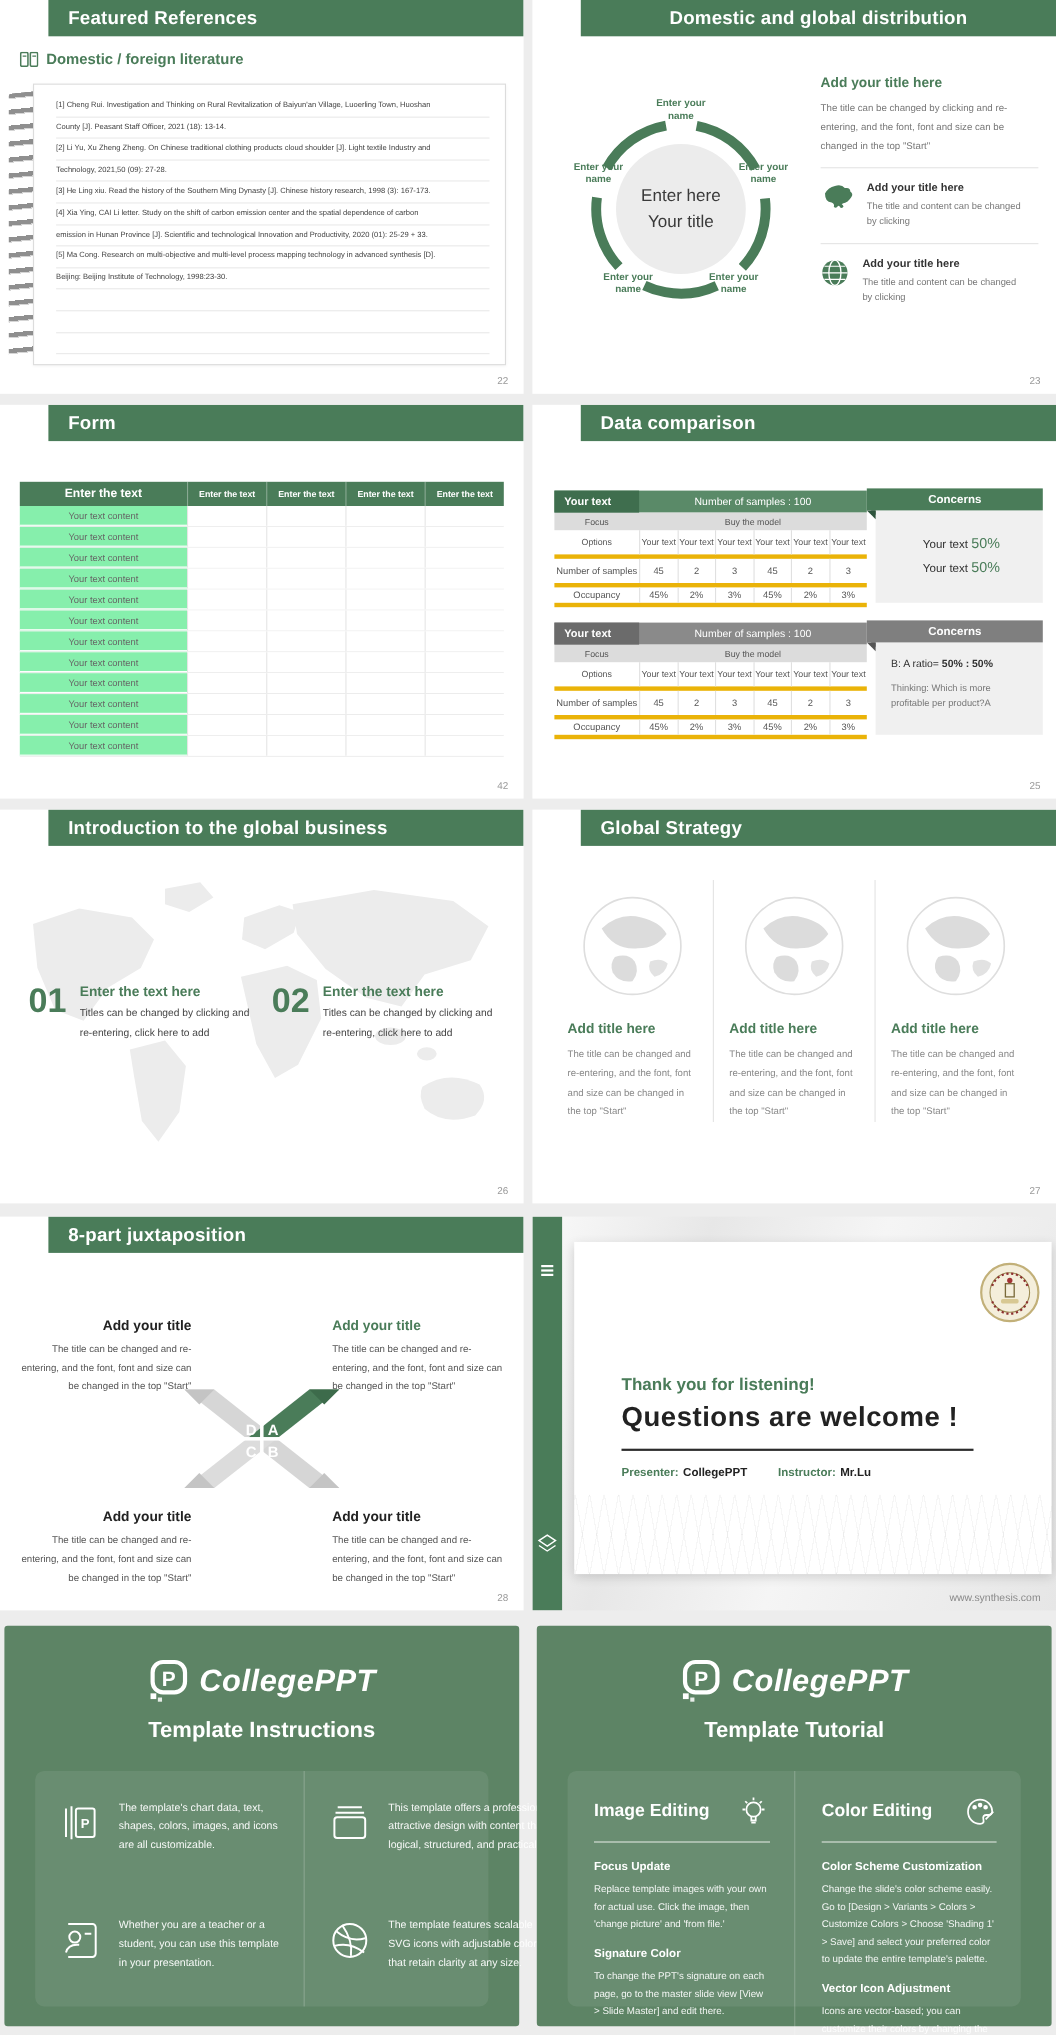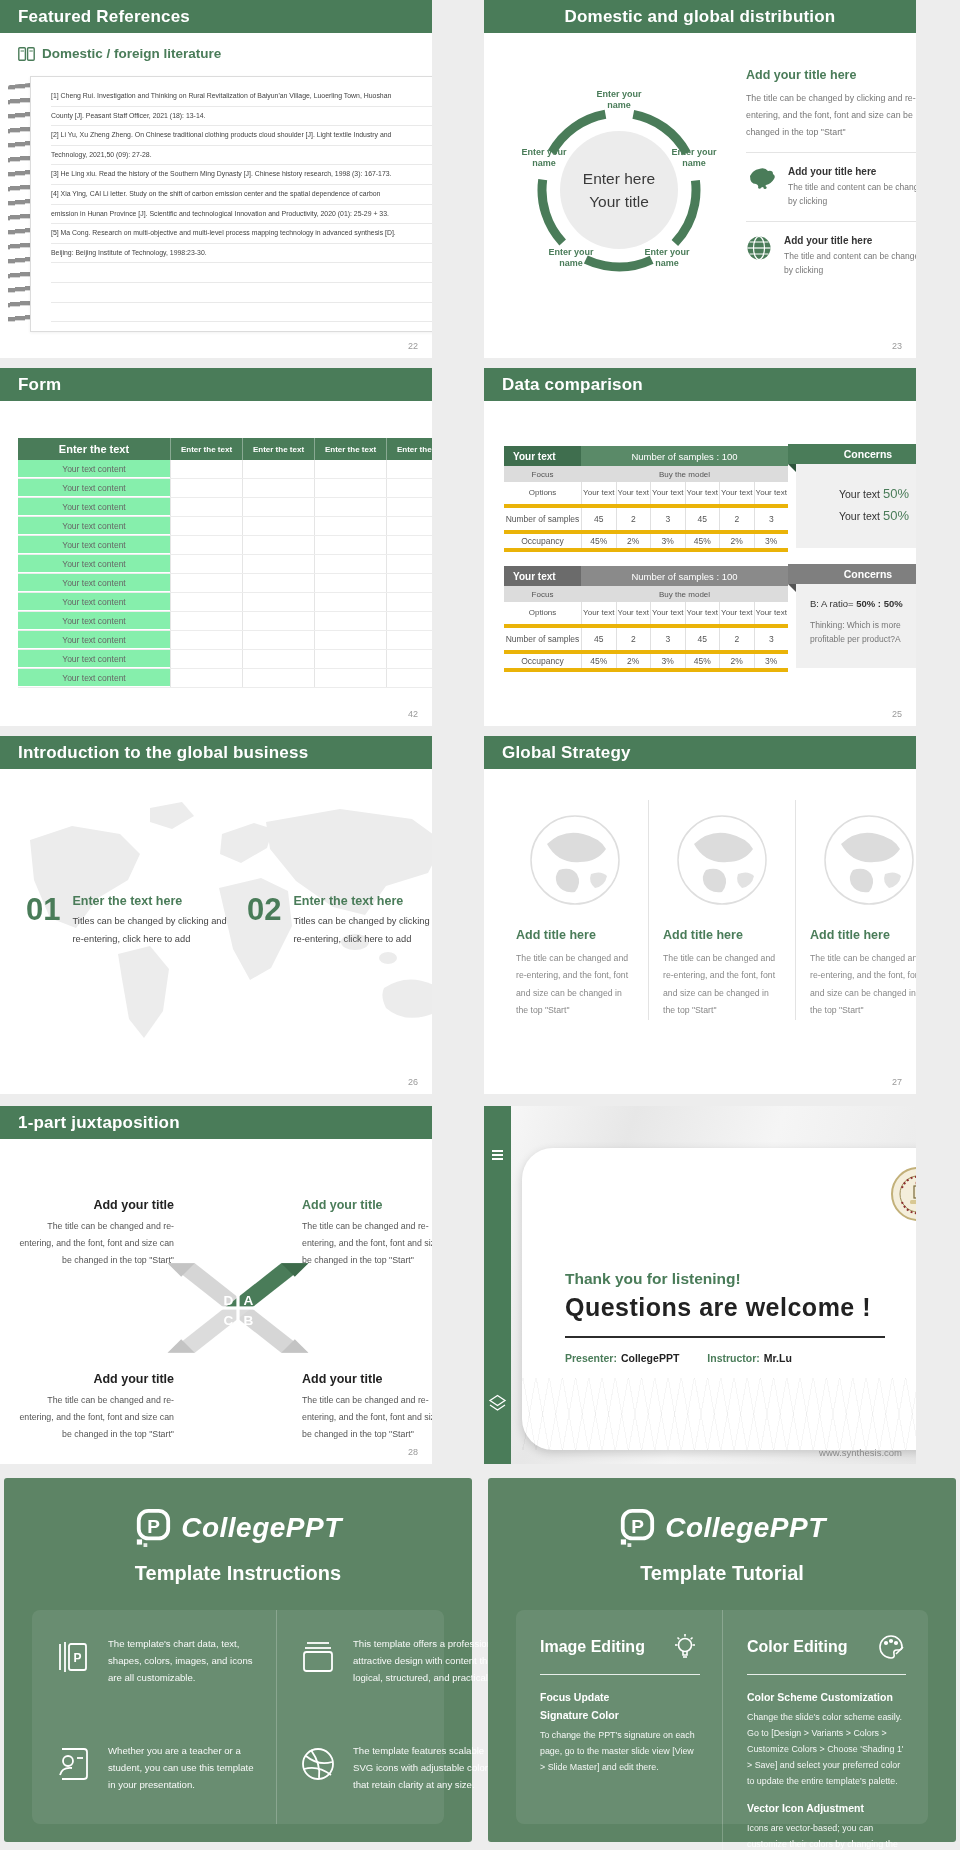--- a/index.html
+++ b/index.html
@@ -1,19 +1,19 @@
 <!DOCTYPE html>
 <html><head>
 <meta charset="utf-8">
 <style>
   * { margin:0; padding:0; box-sizing:border-box; font-family:"Liberation Sans","DejaVu Sans",sans-serif; }
   html,body { width:960px; height:1850px; background:#ededed; position:relative; overflow:hidden; }
   .page { position:absolute; inset:0; }
 
-  .slide { position:absolute; width:432px; height:358px; background:#fff; overflow:hidden; }
+  .slide { position:absolute; width:476px; height:358px; background:#fff; overflow:hidden;padding-left:44px; }
   .bar { height:33px; background:#4a7c59; color:#fff; font-weight:bold; font-size:17px; line-height:33px; padding-left:18px; letter-spacing:.2px; }
   .bar.center { text-align:center; padding-left:0; }
   .pagenum { position:absolute; right:14px; bottom:7px; font-size:9px; color:#9a9a9a; }
 
   
   .lit-head { position:absolute; left:18px; top:46px; display:flex; align-items:center; gap:7px; color:#4a7c59; font-weight:bold; font-size:13.5px; }
   .coils { position:absolute; left:8px; top:84px; width:24px; height:246px;
            background:repeating-linear-gradient(to bottom, #8f8f8f 0 4px, #d6d6d6 4px 5px, transparent 5px 14.5px);
            transform:skewY(-6deg); border-radius:2px; }
   .ref-box { position:absolute; left:30px; top:76px; width:430px; height:256px; background:#fff; border:1px solid #dcdcdc; box-shadow:0 1px 3px rgba(0,0,0,.06); padding:10px 14px 0 20px; }
@@ -93,21 +93,21 @@
   .jux-block .b { font-size:8.8px; color:#555; line-height:1.95; }
   .jux-block.right { text-align:right; }
   .ribbon-svg { position:absolute; left:158px; top:146px; }
 
   
   .thanks { background:linear-gradient(108deg,#fafafa 0%,#e7e7e7 28%,#f5f5f5 55%,#e6e6e6 100%); }
   .t-side { position:absolute; left:0; top:0; width:27px; height:100%; background:#4a7c59; }
   .t-burger { position:absolute; left:8px; top:44px; width:11px; }
   .t-burger i { display:block; height:1.6px; background:#fff; margin-bottom:2.6px; }
   .t-diamond { position:absolute; left:4px; top:288px; }
-  .t-card { position:absolute; left:38px; top:42px; width:434px; height:302px; background:#fff; box-shadow:0 3px 10px rgba(0,0,0,.16);border-radius:31px; }
+  .t-card { position:absolute; left:38px; top:23px; width:434px; height:302px; background:#fff; box-shadow:0 3px 10px rgba(0,0,0,.16); }
   .t-seal { position:absolute; right:10px; top:18px; }
   .t-sub { position:absolute; left:43px; top:122px; color:#4a7c59; font-weight:bold; font-size:15.5px; }
   .t-main { position:absolute; left:43px; top:145px; color:#222; font-weight:bold; font-size:25px; letter-spacing:.5px; }
   .t-rule { position:absolute; left:43px; top:188px; width:320px; border-top:2px solid #2c2c2c; }
   .t-people { position:absolute; left:43px; top:204px; font-size:10.5px; font-weight:bold; color:#222; display:flex; gap:28px; }
   .t-people .lab { color:#4a7c59; margin-right:4px; }
   .t-mesh { position:absolute; left:0; bottom:0; width:100%; height:72px; opacity:.55;
             background:repeating-linear-gradient(100deg, rgba(0,0,0,.07) 0 1px, transparent 1px 13px),
                        repeating-linear-gradient(80deg, rgba(0,0,0,.07) 0 1px, transparent 1px 13px); }
   .t-site { position:absolute; right:14px; bottom:6px; font-size:9.5px; color:#8a8a8a; }
@@ -495,21 +495,21 @@
             <path d="M62,60 q10,-4 16,2 q-2,10 -12,12 q-7,-6 -4,-14 z" fill="#e2e2e2"></path>
           </svg>
           <div class="strat-title">Add title here</div>
           <div class="strat-body">The title can be changed and re-entering, and the font, font and size can be changed in the top "Start"</div>
         </div>
       </div>
     <div class="pagenum">27</div>
   </section>
 
   <section class="slide" style="left:0;top:1106px">
-    <header class="bar"><span>1-part juxtaposition</span></header>
+    <header class="bar"><span>8-part juxtaposition</span></header>
     <div class="jux-block right" style="left:14px;top:92px">
       <div class="t">Add your title</div>
       <div class="b">The title can be changed and re-entering, and the font, font and size can be changed in the top "Start"</div>
     </div>
     <div class="jux-block green-title" style="left:302px;top:92px">
       <div class="t">Add your title</div>
       <div class="b">The title can be changed and re-entering, and the font, font and size can be changed in the top "Start"</div>
     </div>
     <div class="jux-block right" style="left:14px;top:266px">
       <div class="t">Add your title</div>
@@ -646,20 +646,21 @@
               <line x1="15" y1="2" x2="15" y2="4.5"></line>
                 <line x1="5" y1="13" x2="7.5" y2="13"></line>
                 <line x1="22.5" y1="13" x2="25" y2="13"></line>
               <line x1="7.5" y1="5.5" x2="9.3" y2="7.3"></line>
                 <line x1="22.5" y1="5.5" x2="20.7" y2="7.3"></line>
             </svg>
           </div>
           <div class="tut-rule"></div>
           <div class="tut-sec">
             <h4>Focus Update</h4>
+            <p>Replace template images with your own for actual use. Click the image, then 'change picture' and 'from file.'</p>
           </div>
           <div class="tut-sec">
             <h4>Signature Color</h4>
             <p>To change the PPT's signature on each page, go to the master slide view [View &gt; Slide Master] and edit there.</p>
           </div>
         </div>
         <div class="tut-col">
           <div class="tut-head">
             <h3>Color Editing</h3>
             <svg width="30" height="30" viewBox="0 0 30 30" fill="none" stroke="#fff" stroke-width="1.6">

